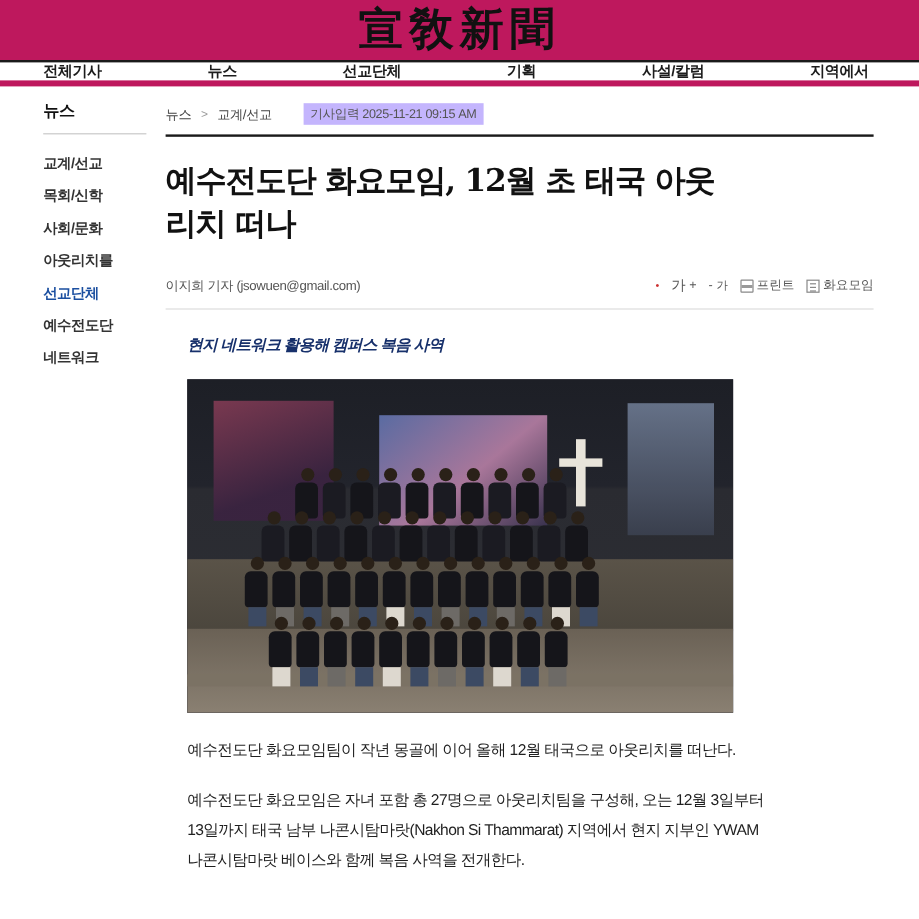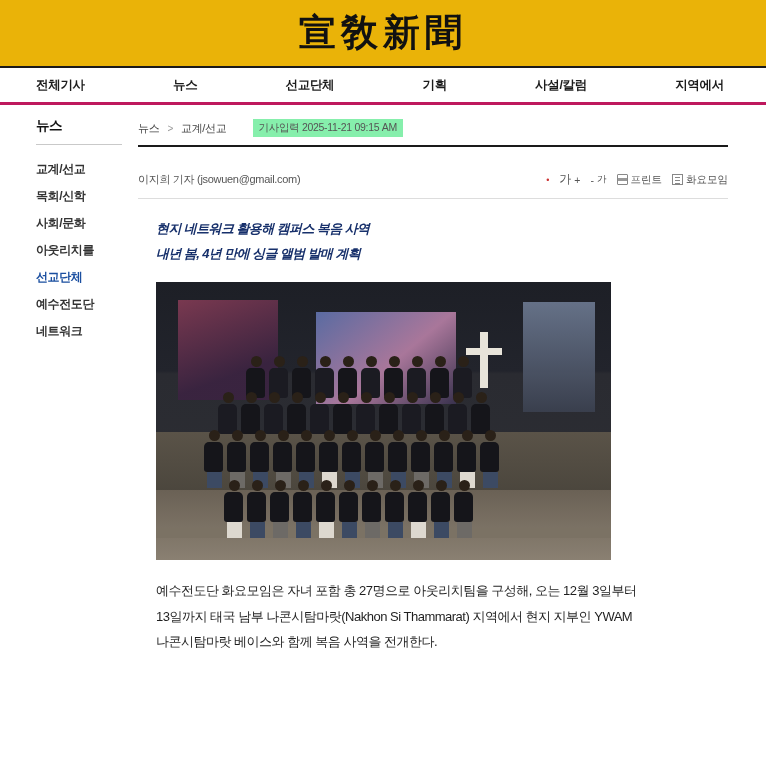--- a/index.html
+++ b/index.html
@@ -8,37 +8,37 @@
     width: 766px; height: 766px;
     background: #ffffff;
     font-family: "Liberation Sans", sans-serif;
     color: #222;
     overflow: hidden;
   }
   .page { width: 766px; height: 766px; position: relative; background:#fff; }
 
   
   .masthead {
-    height: 66px;
+    height: 50px;
     display: flex; align-items: center; justify-content: center;
-    background: #eab308;
+    background: #be185d;
   }
   .logo {
     font-family: "DejaVu Serif", "Liberation Serif", serif;
     font-size: 37px;
     font-weight: 700;
     letter-spacing: 5px;
     color: #111;
   }
 
   
   .gnb {
     border-top: 2px solid #1a1a1a;
-    border-bottom: 3px solid #be185d;
-    height: 39px;
+    border-bottom: 5px solid #be185d;
+    height: 22px;
     display: flex;
     align-items: center;
   }
   .gnb-inner {
     width: 100%;
     display: flex;
     justify-content: space-between;
     padding: 0 42px 0 36px;
   }
   .gnb-item {
@@ -96,21 +96,21 @@
     font-size: 11px;
     color: #555;
     letter-spacing: -0.3px;
   }
   .crumb { color: #444; }
   .crumb-sep { color: #999; font-size: 10px; }
   .crumb-date {
     margin-left: 18px;
     color: #555;
     font-size: 10.5px;
-    background: #86efac;
+    background: #c4b5fd;
     padding: 2px 6px;
   }
 
   .divider-strong {
     border-top: 2px solid #1a1a1a;
     margin-top: 6px;
   }
 
   
   .headline {
@@ -305,20 +305,21 @@
 
       <div class="crumbrow">
         <span class="crumb">뉴스</span>
         <span class="crumb-sep">&gt;</span>
         <span class="crumb">교계/선교</span>
         <span class="crumb-date">기사입력 2025-11-21 09:15 AM</span>
       </div>
 
       <div class="divider-strong"></div>
 
+      <h1 class="headline">예수전도단 화요모임, 12월 초 태국 아웃리치 떠나</h1>
 
       <div class="byline-row">
         <div class="byline">이지희 기자 (jsowuen@gmail.com)</div>
         <div class="tools">
           <span class="dot-left">•</span>
           <span class="tool">
             <span class="fs-plus">가</span>
             <span>+</span>
           </span>
           <span class="tool">
@@ -331,21 +332,20 @@
           </span>
           <span class="tool">
             <span class="icon-box list"></span>
             <span>화요모임</span>
           </span>
         </div>
       </div>
 
       <div class="subheads">
         <div class="subhead">현지 네트워크 활용해 캠퍼스 복음 사역</div>
-        <div class="subhead">내년 봄, 4년 만에 싱글 앨범 발매 계획</div>
       </div>
 
       <figure class="figure">
         <div class="photo">
           <div class="ph-wall"></div>
           <div class="ph-screenL"></div>
           <div class="ph-screenC"></div>
           <div class="ph-screenR"></div>
           <div class="ph-cross"></div>
           <div class="ph-stage"></div>
@@ -567,18 +567,19 @@
                   <div class="head"></div>
                   <div class="body"></div>
                   <div class="legs"></div>
                 </div>
             </div>
           </div>
         </div>
       </figure>
 
       <div class="article">
+        <p class="para">예수전도단 화요모임팀이 작년 몽골에 이어 올해 12월 태국으로 아웃리치를 떠난다.</p>
         <p class="para">예수전도단 화요모임은 자녀 포함 총 27명으로 아웃리치팀을 구성해, 오는 12월 3일부터 13일까지 태국 남부 나콘시탐마랏(Nakhon Si Thammarat) 지역에서 현지 지부인 YWAM 나콘시탐마랏 베이스와 함께 복음 사역을 전개한다.</p>
       </div>
 
     </main>
   </div>
 </div>
 
 </body></html>

